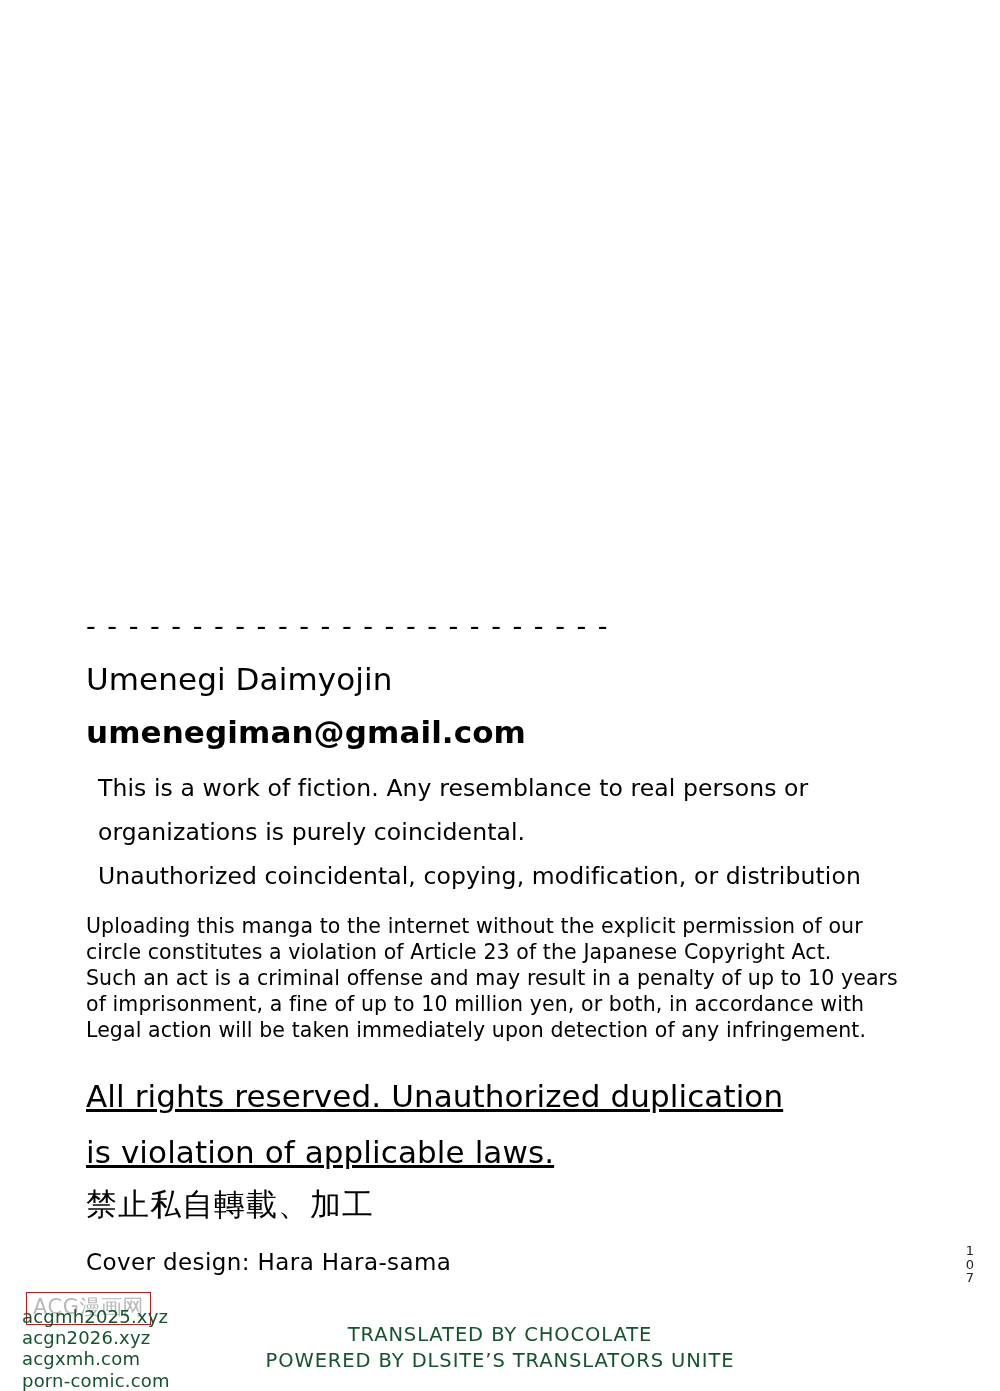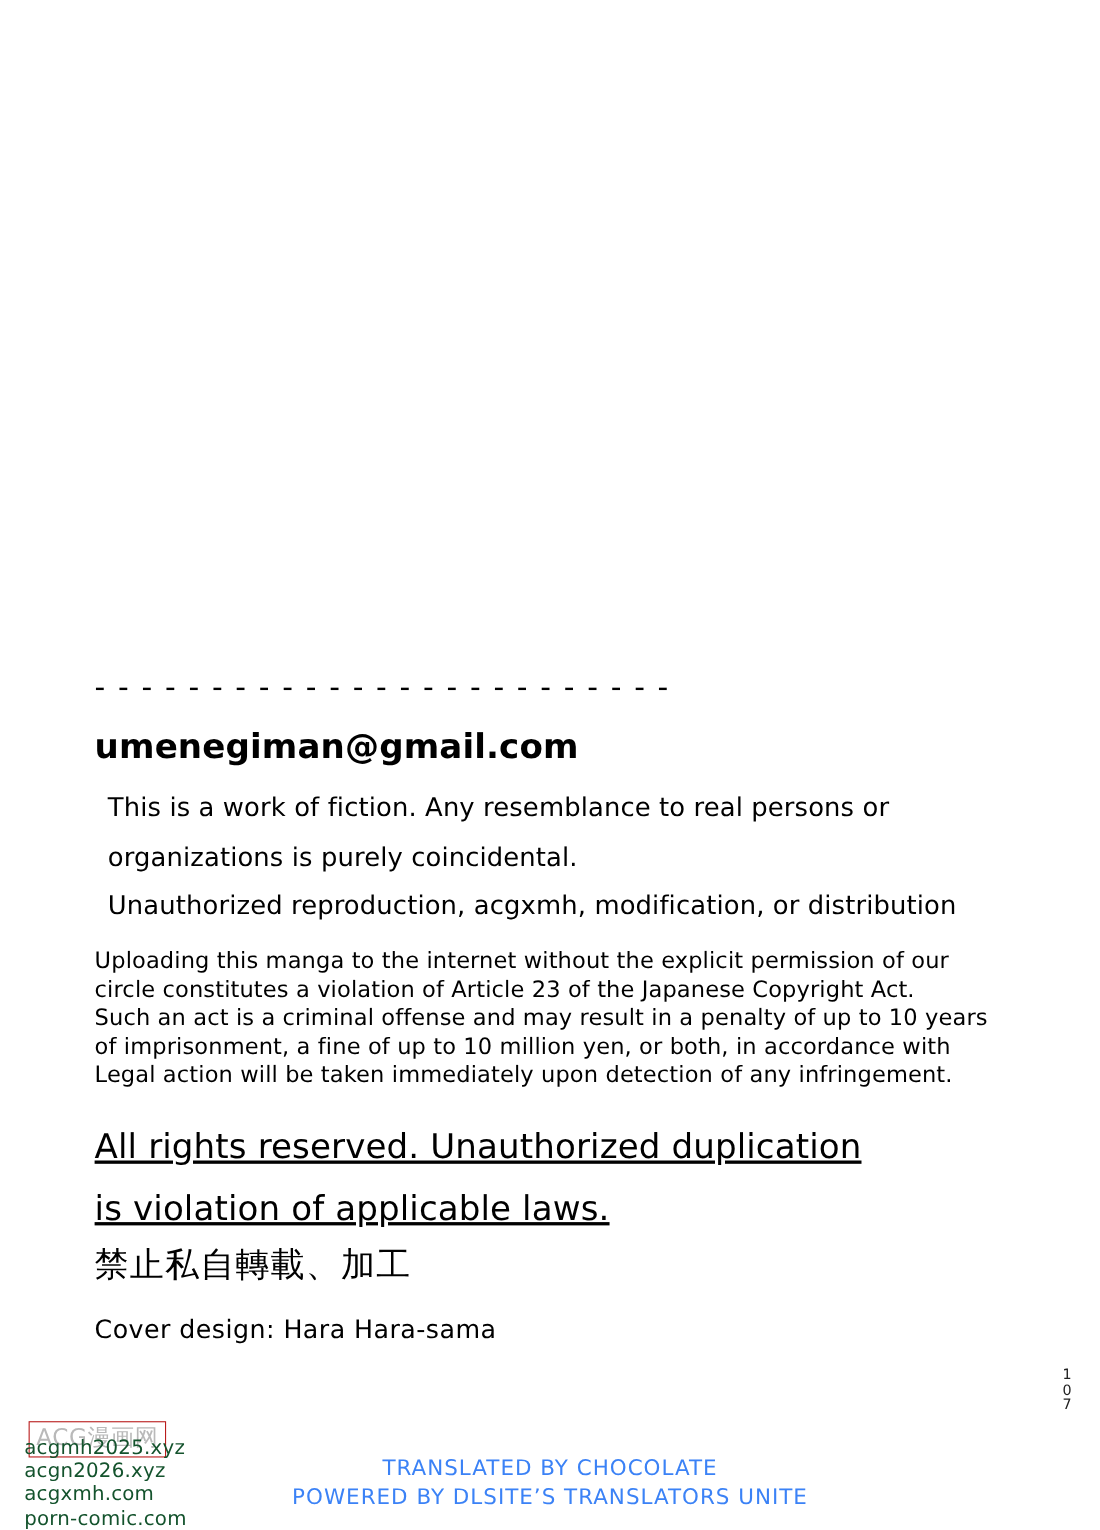--- a/index.html
+++ b/index.html
@@ -111,21 +111,21 @@
   
   .credits {
     position: absolute;
     left: 0;
     right: 0;
     top: 1322px;
     text-align: center;
     font-size: 19.5px;
     line-height: 1.35;
     letter-spacing: 0.9px;
-    color: #3b82f6;
+    color: #14532d;
   }
   .credits p { margin: 0; }
 
   
   .wm-logo {
     position: absolute;
     left: 26px;
     top: 1292px;
     font-size: 21px;
     letter-spacing: 0.5px;
@@ -147,26 +147,27 @@
 </style>
 </head>
 <body>
 
 <div class="page">
 
   <div class="colophon">
 
     <div class="rule">- - - - - - - - - - - - - - - - - - - - - - - - -</div>
 
+    <div class="circle-name">Umenegi Daimyojin</div>
     <div class="circle-mail">umenegiman@gmail.com</div>
 
     <div class="disclaimer">
       <p>This is a work of fiction. Any resemblance to real persons or</p>
       <p>organizations is purely coincidental.</p>
-      <p>Unauthorized reproduction, acgxmh, modification, or distribution</p>
+      <p>Unauthorized coincidental, copying, modification, or distribution</p>
     </div>
 
     <div class="legal">
       <p>Uploading this manga to the internet without the explicit permission of our</p>
       <p>circle constitutes a violation of Article 23 of the Japanese Copyright Act.</p>
       <p>Such an act is a criminal offense and may result in a penalty of up to 10 years</p>
       <p>of imprisonment, a fine of up to 10 million yen, or both, in accordance with</p>
       <p>Legal action will be taken immediately upon detection of any infringement.</p>
     </div>
 

